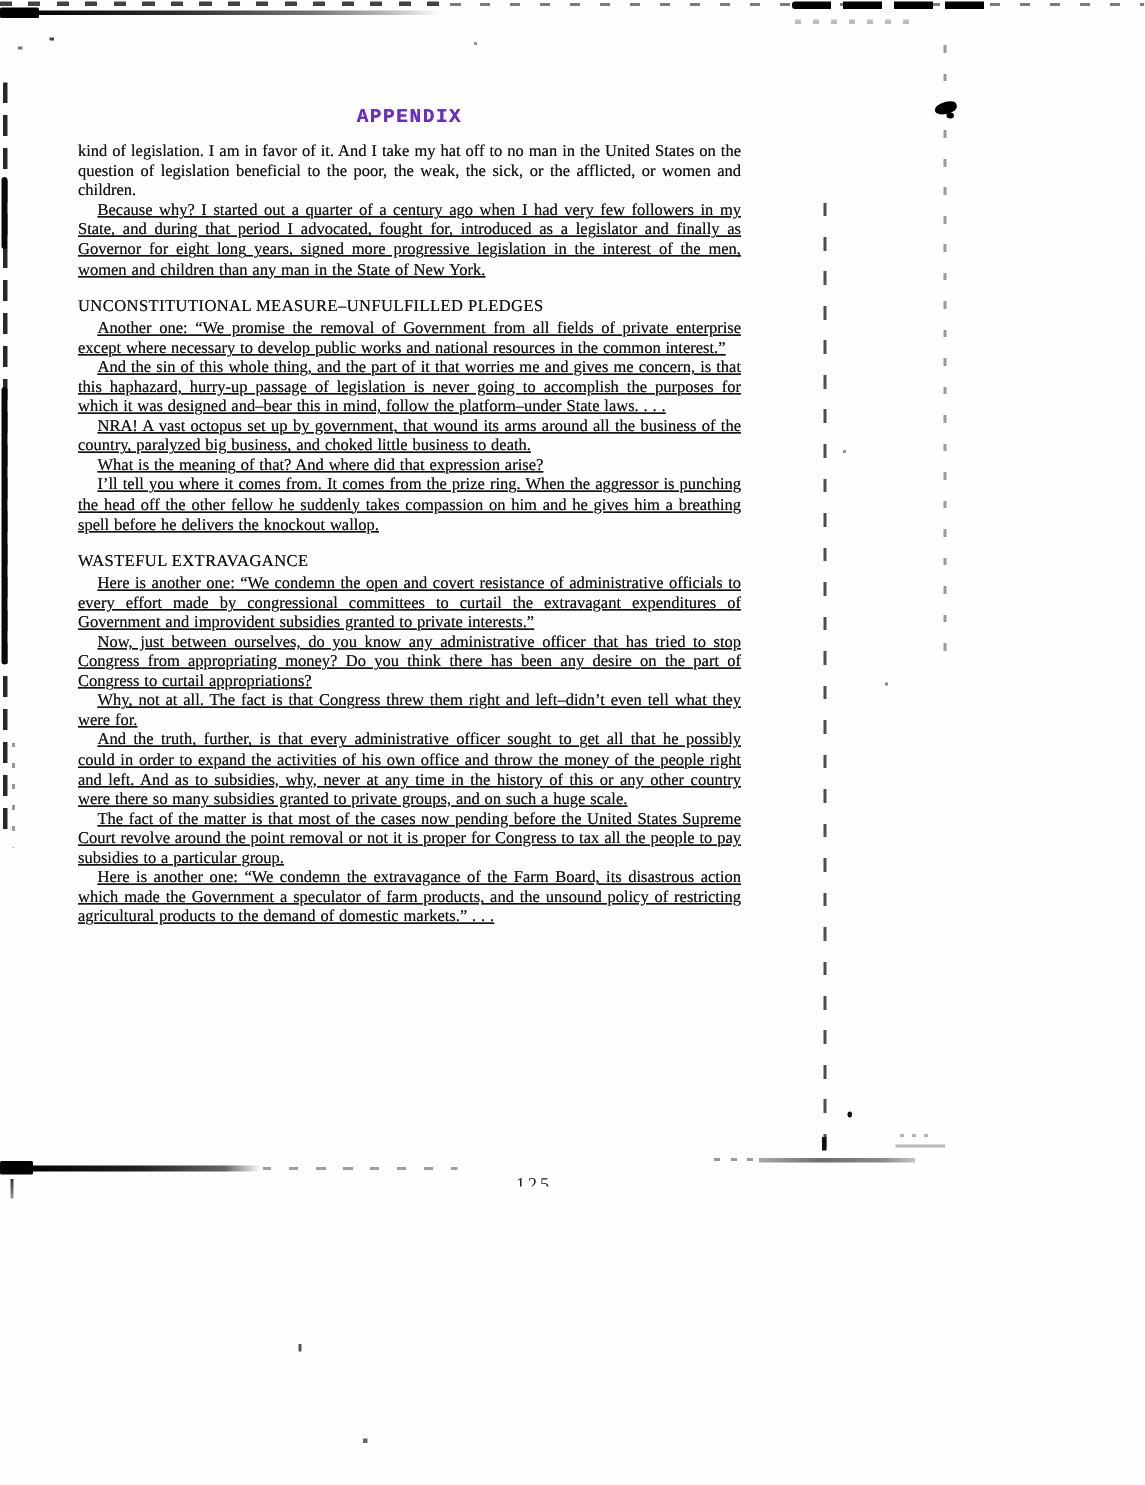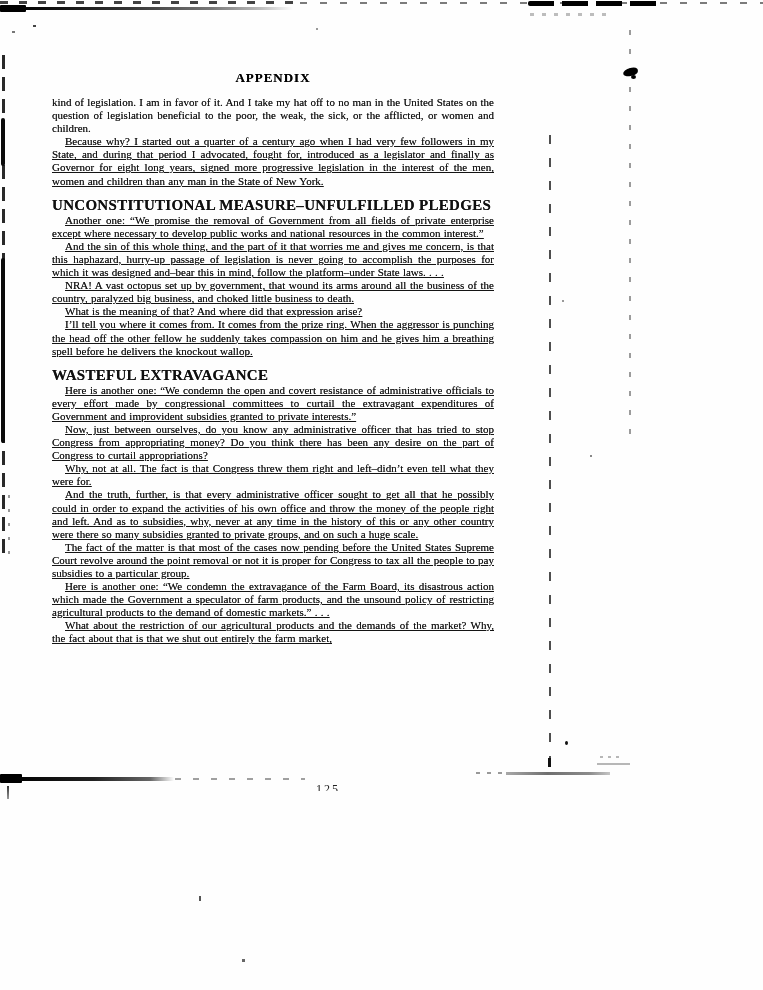--- a/index.html
+++ b/index.html
@@ -17,47 +17,47 @@
   }
   .text-block {
     position: absolute;
     left: 52px;
     top: 70px;
     width: 442px;
     color: #141414;
     text-shadow: 0 0 0.4px rgba(0,0,0,0.7);
   }
   .doc-title {
-    font-family: Liberation Serif, serif;
+    font-family: Liberation Mono, monospace;
     font-weight: bold;
     font-size: 13px;
     letter-spacing: 1px;
     text-align: center;
     margin: 0 0 10px 0;
-    color: #000000;
+    color: #6d28d9;
   }
   .body-par {
     margin: 0;
     font-size: 11px;
     line-height: 13.1px;
     text-align: justify;
     word-spacing: 0.5px;
   }
   .body-par.indent { text-indent: 13px; text-decoration: underline; }
   .section-heading {
     margin: 11px 0 2px 0;
-    font-size: 15px;
+    font-size: 11px;
     line-height: 13px;
-    font-weight: bold;
+    font-weight: normal;
     letter-spacing: 0.3px;
     color: #101010;
   }
   .page-number {
     position: absolute;
-    left: 316px;
+    left: 344px;
     top: 783px;
     height: 8px;
     overflow: hidden;
     font-size: 12px;
     line-height: 12px;
     letter-spacing: 2px;
     color: #222;
   }
   .art { position: absolute; pointer-events: none; }
 </style>
@@ -113,18 +113,17 @@
     <p class="body-par indent">What is the meaning of that? And where did that expression arise?</p>
     <p class="body-par indent">I’ll tell you where it comes from. It comes from the prize ring. When the aggressor is punching the head off the other fellow he suddenly takes compassion on him and he gives him a breathing spell before he delivers the knockout wallop.</p>
 
     <h2 class="section-heading">WASTEFUL EXTRAVAGANCE</h2>
     <p class="body-par indent">Here is another one: “We condemn the open and covert resistance of administrative officials to every effort made by congressional committees to curtail the extravagant expenditures of Government and improvident subsidies granted to private interests.”</p>
     <p class="body-par indent">Now, just between ourselves, do you know any administrative officer that has tried to stop Congress from appropriating money? Do you think there has been any desire on the part of Congress to curtail appropriations?</p>
     <p class="body-par indent">Why, not at all. The fact is that Congress threw them right and left–didn’t even tell what they were for.</p>
     <p class="body-par indent">And the truth, further, is that every administrative officer sought to get all that he possibly could in order to expand the activities of his own office and throw the money of the people right and left. And as to subsidies, why, never at any time in the history of this or any other country were there so many subsidies granted to private groups, and on such a huge scale.</p>
     <p class="body-par indent">The fact of the matter is that most of the cases now pending before the United States Supreme Court revolve around the point removal or not it is proper for Congress to tax all the people to pay subsidies to a particular group.</p>
     <p class="body-par indent">Here is another one: “We condemn the extravagance of the Farm Board, its disastrous action which made the Government a speculator of farm products, and the unsound policy of restricting agricultural products to the demand of domestic markets.” . . .</p>
-    <p class="body-par indent">What about the restriction of our agricultural products and the demands of the market? Why, the fact about that is that we shut out entirely the farm market,</p>
   </div>
 
   <div class="page-number">125</div>
 
 </div>
 
 </body></html>

